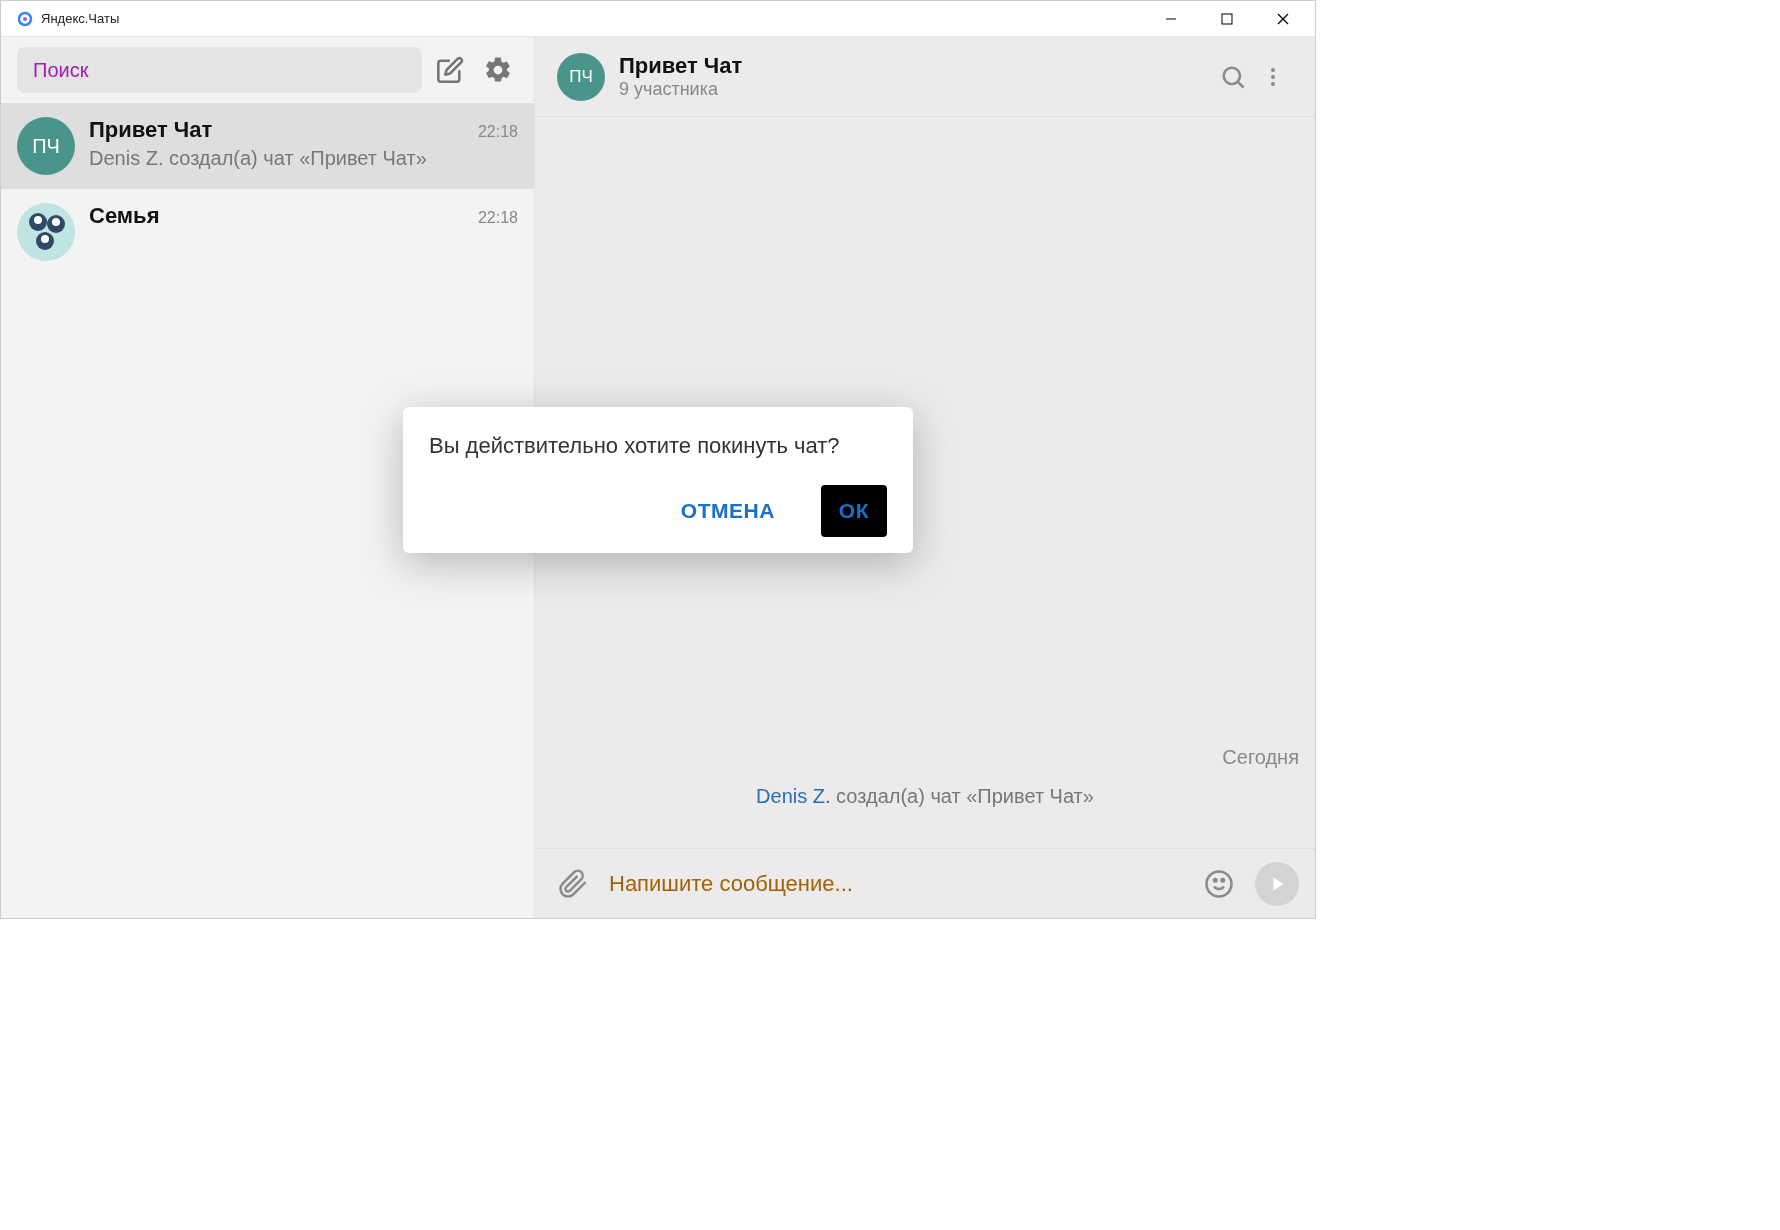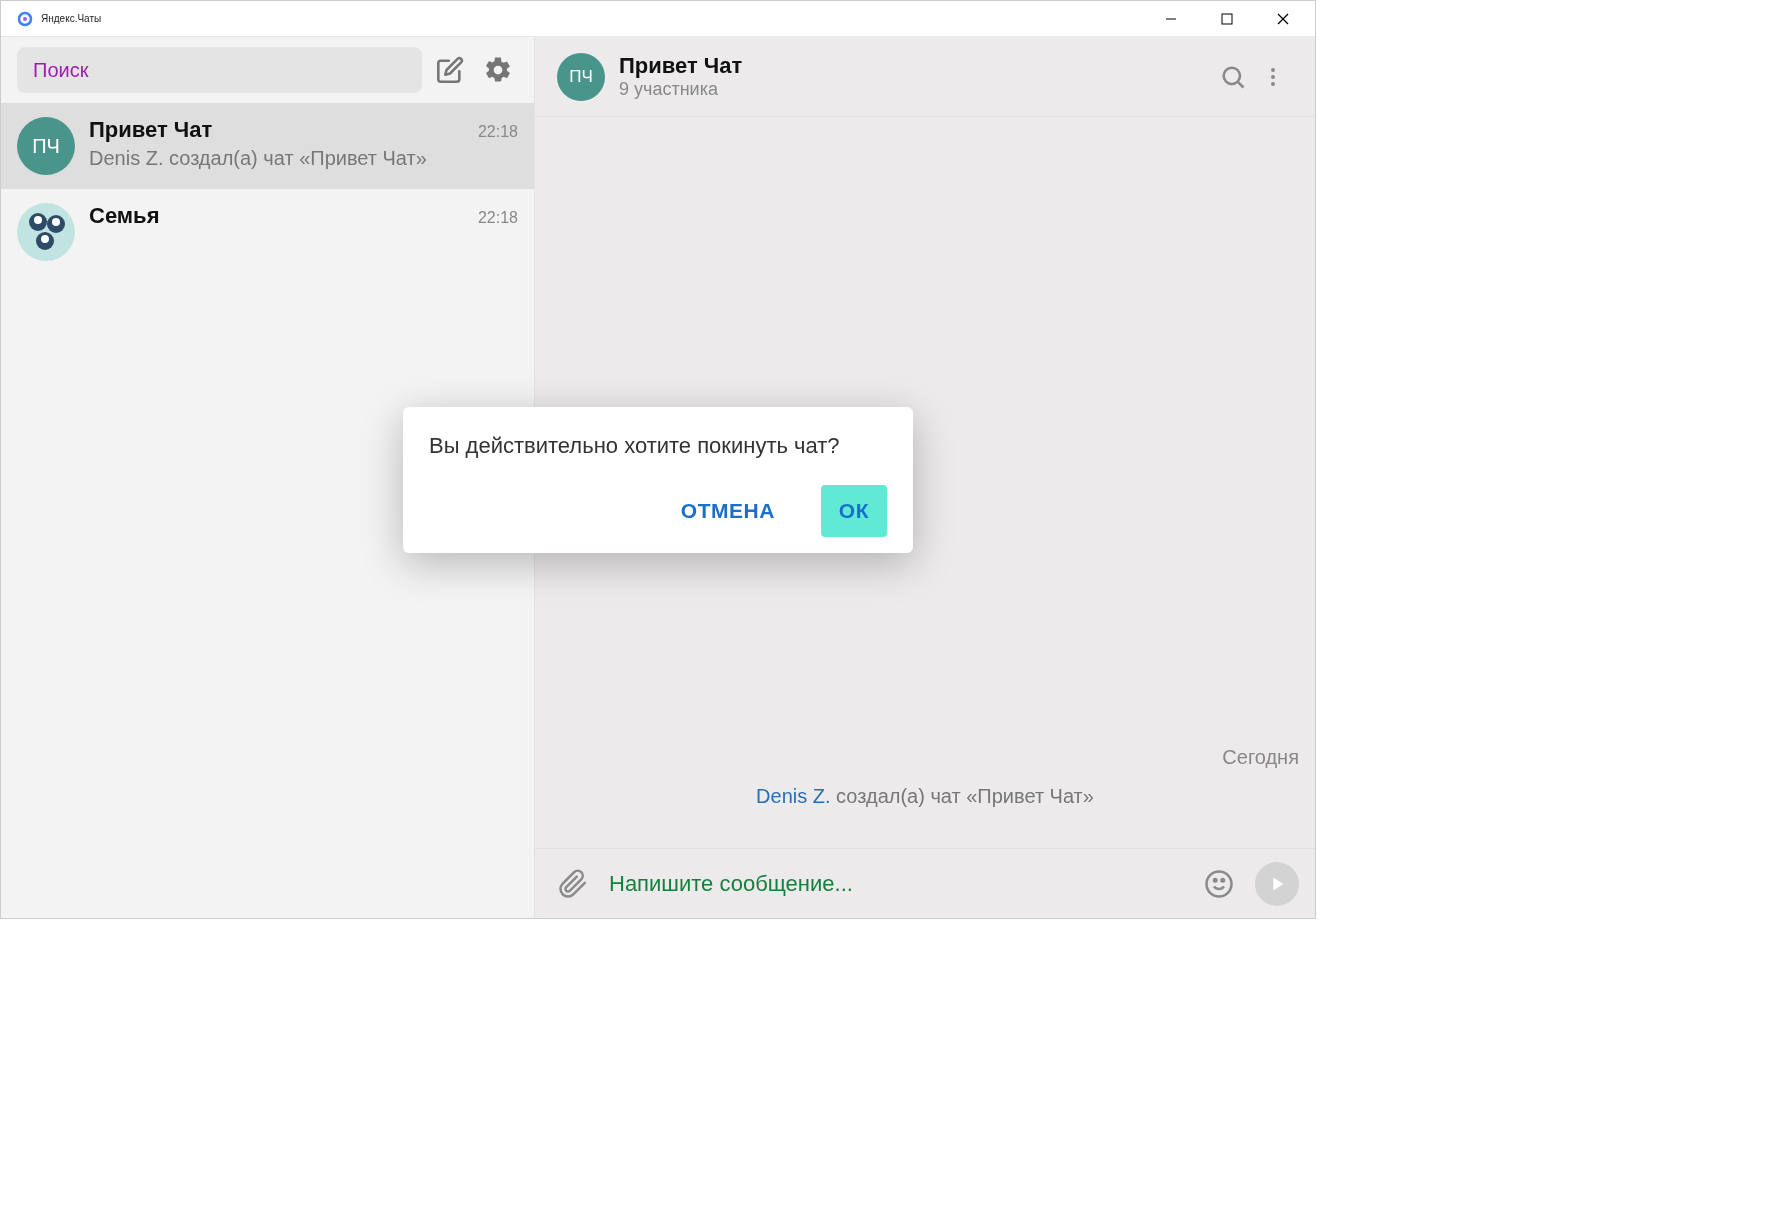--- a/index.html
+++ b/index.html
@@ -1,21 +1,21 @@
 <!DOCTYPE html>
 <html><head>
 <meta charset="utf-8">
 <style>
 * { margin:0; padding:0; box-sizing:border-box; }
 html,body { width:100%; height:100%; font-family:Arial,Helvetica,sans-serif; background:#fff; }
 .window { width:1316px; height:919px; border:1px solid #ccc; display:flex; flex-direction:column; position:relative; background:#fff; }
 .titlebar { height:36px; display:flex; align-items:center; justify-content:space-between; padding:0 4px; border-bottom:1px solid #e8e8e8; }
 .titlebar-left { display:flex; align-items:center; gap:8px; padding-left:12px; }
 .app-icon { width:16px; height:16px; }
-.titlebar-title { font-size:10px; color:#222; }
+.titlebar-title { font-size:13px; color:#222; }
 .titlebar-btns { display:flex; }
 .tb-btn { width:56px; height:36px; display:flex; align-items:center; justify-content:center; cursor:pointer; }
 .body { flex:1; display:flex; overflow:hidden; }
 .sidebar { width:534px; background:#f3f3f3; display:flex; flex-direction:column; border-right:1px solid #e3e3e3; }
 .sb-top { display:flex; align-items:center; padding:10px 16px 10px 16px; gap:8px; }
 .search { flex:1; height:46px; background:#e4e4e4; border-radius:8px; display:flex; align-items:center; padding:0 16px; color:#a21caf; font-size:20px; }
 .icon-btn { width:40px; height:40px; display:flex; align-items:center; justify-content:center; cursor:pointer; color:#777; }
 .chat-list { flex:1; overflow:auto; }
 .chat-item { display:flex; padding:14px 16px; position:relative; cursor:pointer; }
 .chat-item.selected { background:#dedede; }
@@ -31,29 +31,29 @@
 .main-header { height:80px; display:flex; align-items:center; padding:0 22px; background:#eceaea; border-bottom:1px solid #e0dede; }
 .main-header .avatar { width:48px; height:48px; font-size:17px; }
 .main-header-text { flex:1; }
 .main-title { font-size:22px; color:#111; font-weight:600; }
 .main-sub { font-size:18px; color:#888; }
 .main-body { flex:1; display:flex; flex-direction:column; justify-content:flex-end; padding-bottom:20px; }
 .date-sep { text-align:right; color:#888; font-size:20px; margin:16px 16px; }
 .sys-msg { text-align:center; font-size:20px; color:#777; margin-bottom:20px;}
 .sys-msg .author { color:#2a6fb5; }
 .composer { height:70px; display:flex; align-items:center; padding:0 16px; gap:14px; background:#eceaea; border-top:1px solid #e0dede; }
-.composer-input { flex:1; font-size:22px; color:#15803d; }
+.composer-input { flex:1; font-size:22px; color:#a16207; }
 .round-icon { width:44px; height:44px; border-radius:50%; display:flex; align-items:center; justify-content:center; color:#999; }
 .round-icon.send { background:#d3d3d3; color:#fff;}
 .modal-overlay { position:absolute; top:36px; left:0; right:0; bottom:0; display:flex; align-items:flex-start; justify-content:center; pointer-events:none;}
 .modal { margin-top:370px; background:#fff; border-radius:6px; box-shadow:0 10px 40px rgba(0,0,0,0.25); padding:26px 26px 16px 26px; width:510px; pointer-events:auto;}
 .modal-text { font-size:22px; color:#333; margin-bottom:26px; }
 .modal-buttons { display:flex; justify-content:flex-end; gap:28px; align-items:center;}
 .modal-btn { font-size:21px; font-weight:600; color:#1a6fc9; padding:14px 18px; border-radius:4px; cursor:pointer; letter-spacing:0.5px;}
-.modal-btn.ok { background:#5eead4; }
+.modal-btn.ok { background:#000000; }
 svg { display:block; }
 </style>
 </head>
 <body>
 
 <div class="window">
 
   <div class="titlebar">
     <div class="titlebar-left">
       <span class="app-icon">

